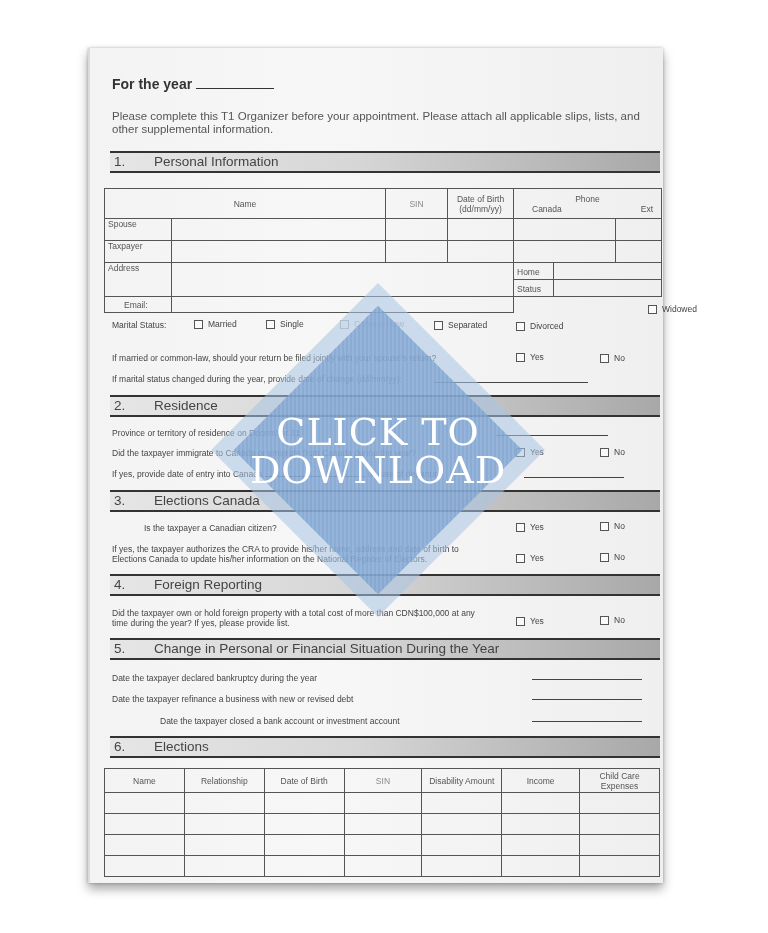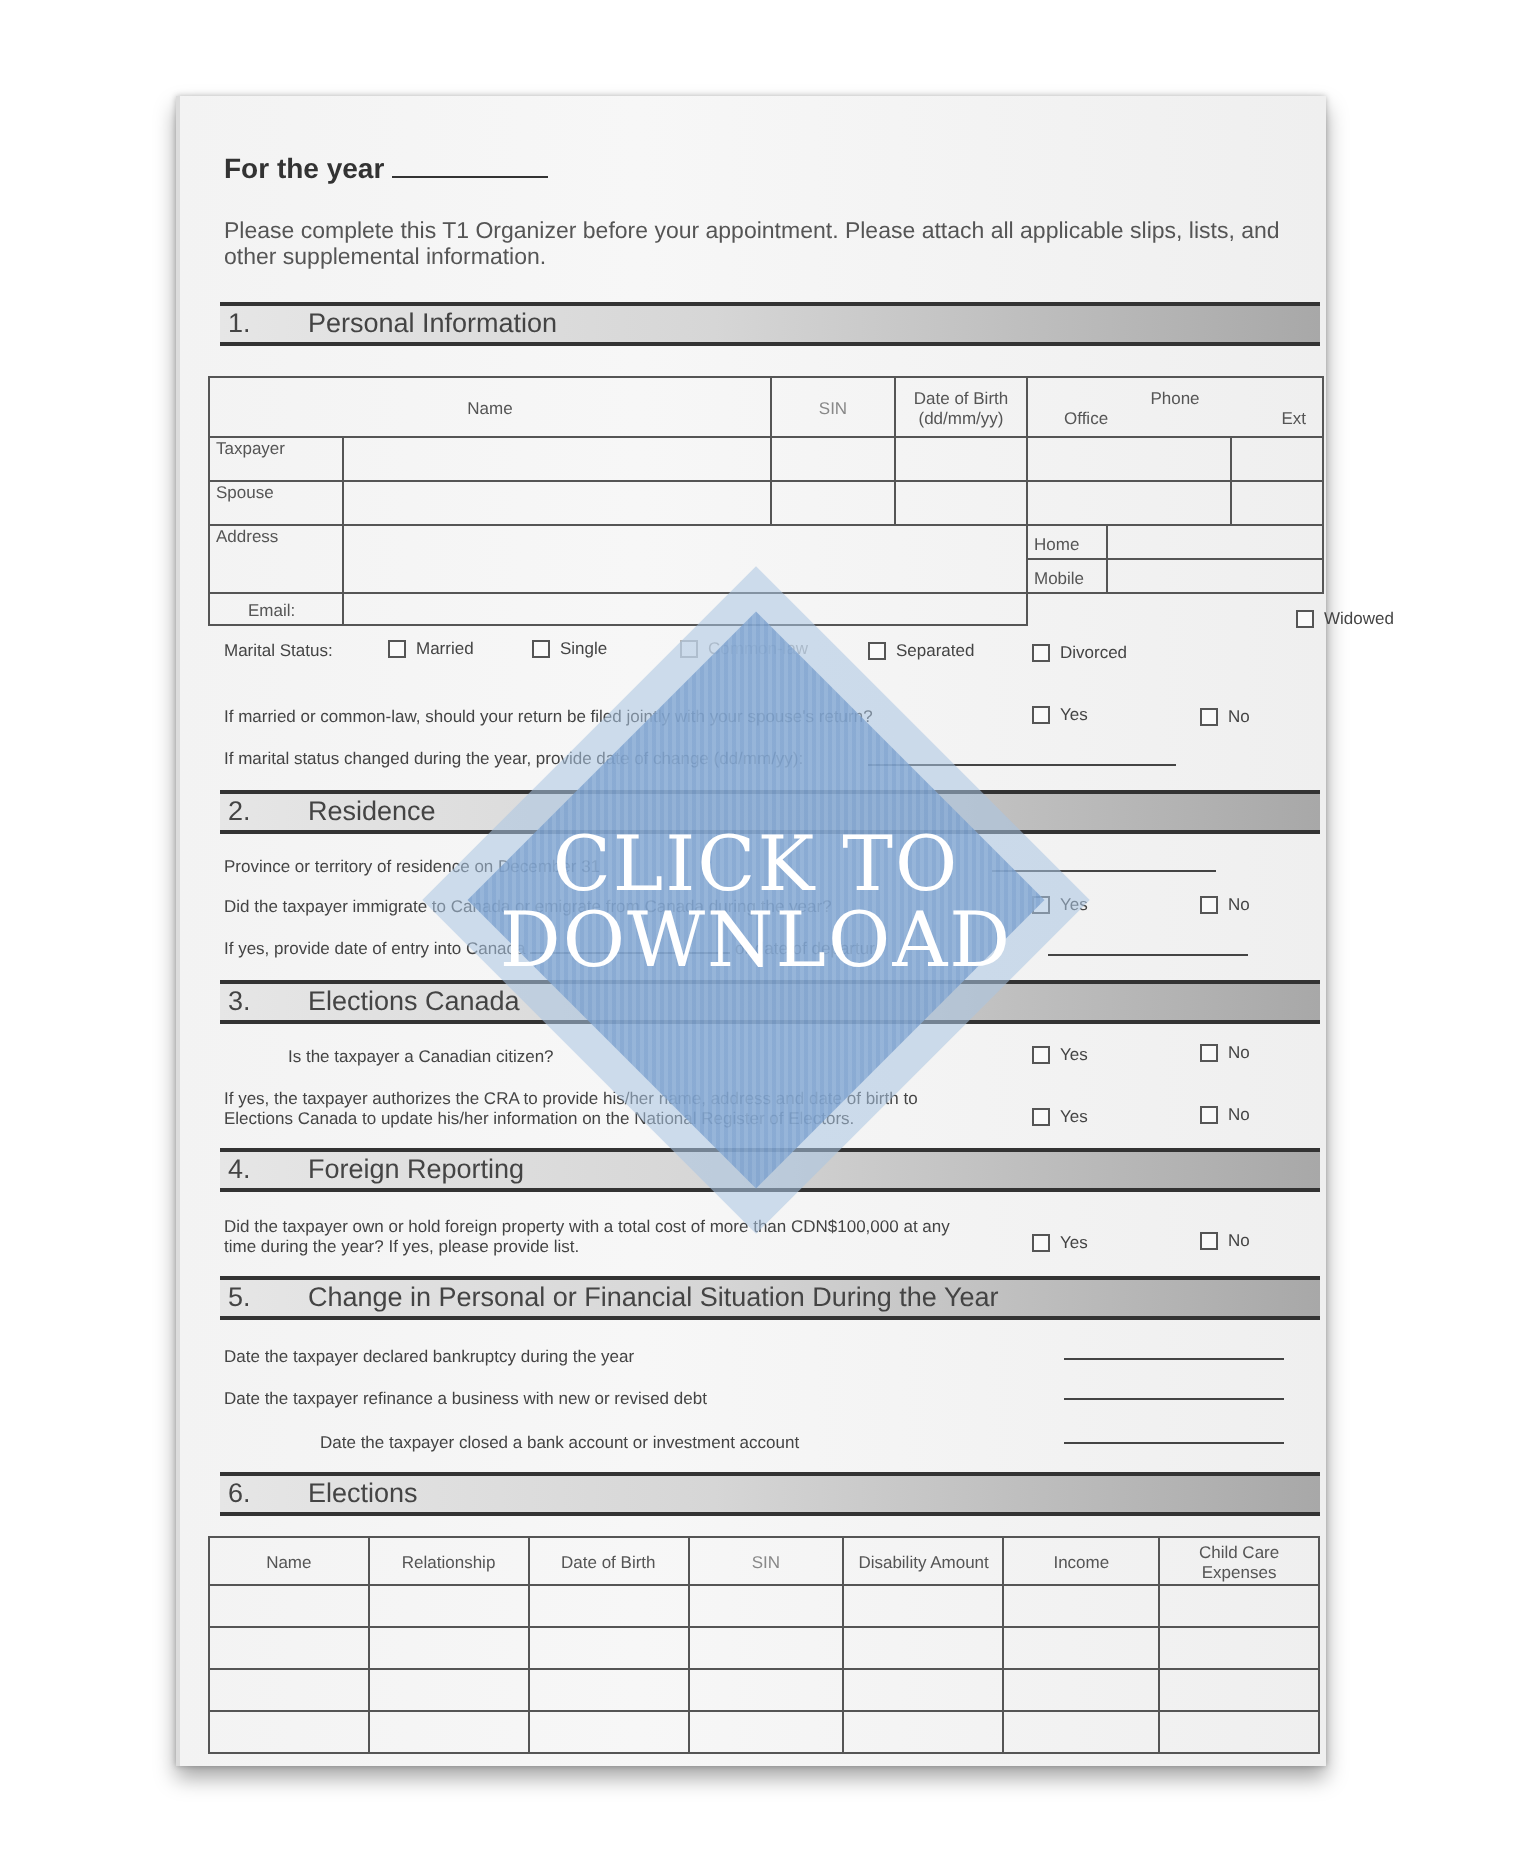--- a/index.html
+++ b/index.html
@@ -69,51 +69,51 @@
 
     <table class="grid" style="left:0px; top:140px; width:558px;">
       <tbody>
           <tr style="height:30px;">
         <td colspan="2" style="width:277px; text-align:center;">Name</td>
         <td style="width:62px; text-align:center; color:#888;">SIN</td>
         <td style="width:66px; text-align:center;">Date of Birth (dd/mm/yy)</td>
         <td colspan="2" style="position:relative; text-align:center;">
           <div>Phone</div>
           <div style="display:flex; justify-content:space-between; padding:0 8px 0 18px;">
-                <span>Office</span>
+                <span>Canada</span>
                 <span>Ext</span>
               </div>
         </td>
       </tr>
       <tr style="height:22px;">
+        <td style="vertical-align:top; padding-left:3px;">Spouse</td>
+        <td></td>
+        <td></td>
+        <td></td>
+        <td></td>
+        <td></td>
+      </tr>
+      <tr style="height:22px;">
         <td style="width:67px; vertical-align:top; padding-left:3px;">Taxpayer</td>
         <td></td>
         <td></td>
         <td></td>
         <td style="width:102px;"></td>
         <td style="width:46px;"></td>
-      </tr>
-      <tr style="height:22px;">
-        <td style="vertical-align:top; padding-left:3px;">Spouse</td>
-        <td></td>
-        <td></td>
-        <td></td>
-        <td></td>
-        <td></td>
       </tr>
       <tr style="height:34px;">
         <td style="vertical-align:top; padding-left:3px;">Address</td>
         <td colspan="3"></td>
         <td colspan="2" style="padding:0;">
           <div style="display:flex; border-bottom:1px solid #555; height:17px; align-items:flex-end;">
                 <span style="width:40px; border-right:1px solid #555; padding-left:3px; height:17px; line-height:20px;">Home</span>
                 <span style="flex:1; height:17px;"></span>
               </div>
           <div style="display:flex; height:16px;">
-                <span style="width:40px; border-right:1px solid #555; padding-left:3px; line-height:18px;">Mobile</span>
+                <span style="width:40px; border-right:1px solid #555; padding-left:3px; line-height:18px;">Status</span>
                 <span style="flex:1;"></span>
               </div>
         </td>
       </tr>
       <tr style="height:16px;">
         <td style="padding-left:19px;">Email:</td>
         <td colspan="3"></td>
         <td colspan="2" style="border-bottom:none; border-right:none;"></td>
       </tr>
     </tbody>

